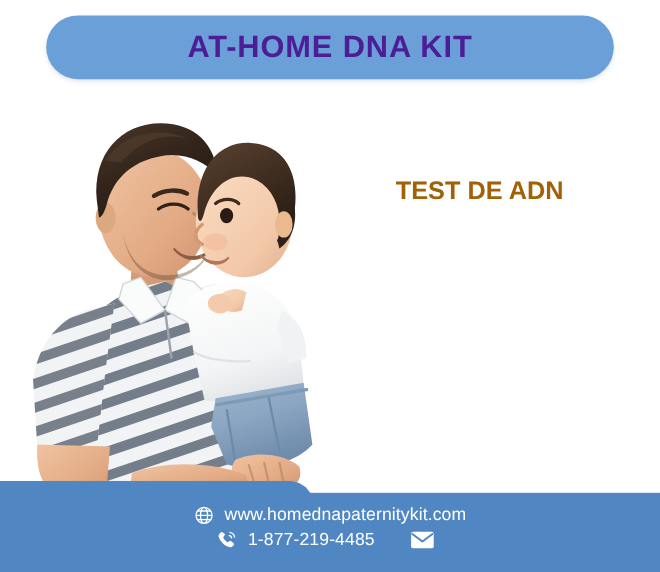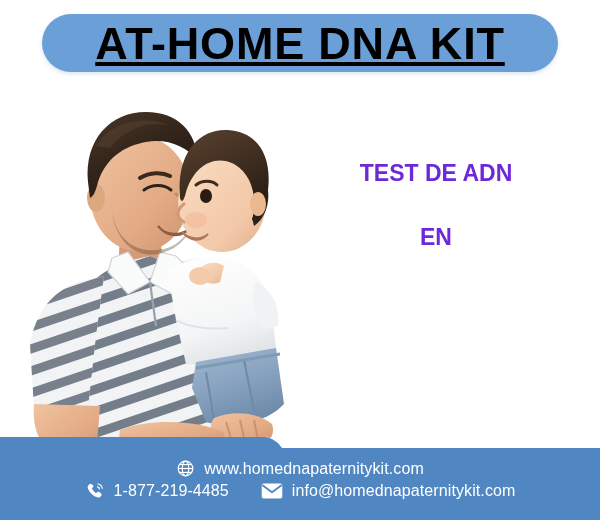--- a/index.html
+++ b/index.html
@@ -29,28 +29,27 @@
     width: 516px;
     height: 58px;
     background: #6a9fd8;
     border-radius: 29px;
     display: flex;
     align-items: center;
     justify-content: center;
     box-shadow: 0 2px 4px rgba(120,150,185,0.25);
   }
   .banner-title {
-    color: #000000;
-    font-size: 45px;
+    color: #4c1d95;
+    font-size: 28px;
     font-weight: bold;
     letter-spacing: 0.8px;
     line-height: 1;
     white-space: nowrap;
     font-family: "Liberation Sans", sans-serif;
-    text-decoration: underline;
   }
 
   
   .photo {
     position: absolute;
     left: 0px;
     top: 86px;
     width: 330px;
     height: 360px;
     overflow: hidden;
@@ -60,21 +59,21 @@
 
   
   .headline {
     position: absolute;
     left: 276px;
     top: 160px;
     width: 320px;
     text-align: center;
   }
   .headline-line {
-    color: #6d28d9;
+    color: #a16207;
     font-weight: bold;
     line-height: 1.15;
     white-space: nowrap;
     font-family: "Liberation Sans", sans-serif;
   }
   .hl-1 { font-size: 23px; margin-bottom: 38px; }
   .hl-2 { font-size: 23px; margin-bottom: 38px; }
   .hl-3 { font-size: 23px; }
 
   
@@ -307,21 +306,20 @@
         <path d="M226,336 L232,356 M240,334 L245,356 M254,334 L258,354" stroke="#c28a63" stroke-width="2" fill="none" opacity="0.75"></path>
 
         <path d="M96,332 C130,320 190,322 222,336 L226,360 L94,360 Z" fill="#e0a77d" opacity="0.0"></path>
         <path d="M120,344 C150,332 196,334 224,346 L226,360 L118,360 Z" fill="url(#skinM)"></path>
       </g>
     </svg>
   </div>
 
   <div class="headline">
     <div class="headline-line hl-1">TEST DE ADN</div>
-    <div class="headline-line hl-2">EN</div>
   </div>
 
   <div class="footer"></div>
   <div class="footer-full"></div>
 
   <div class="footer-content">
 
     <div class="row row-web">
       <span class="ic">
         <svg width="19" height="19" viewBox="0 0 24 24" fill="none" stroke="#ffffff" stroke-width="1.5">
@@ -354,18 +352,17 @@
 
       <span class="gap-block"></span>
 
       <span class="ic">
         <svg width="22" height="18" viewBox="0 0 24 18">
           <rect x="0.8" y="0.8" width="22.4" height="16.4" rx="2.2" fill="#ffffff"></rect>
           <path d="M2 3 L12 10.4 L22 3" stroke="#5087c2" stroke-width="2" fill="none" stroke-linecap="round" stroke-linejoin="round"></path>
         </svg>
       </span>
       <span class="gap-s"></span>
-      <span class="ftxt">info@homednapaternitykit.com</span>
     </div>
 
   </div>
 
 </div>
 
 </body></html>

